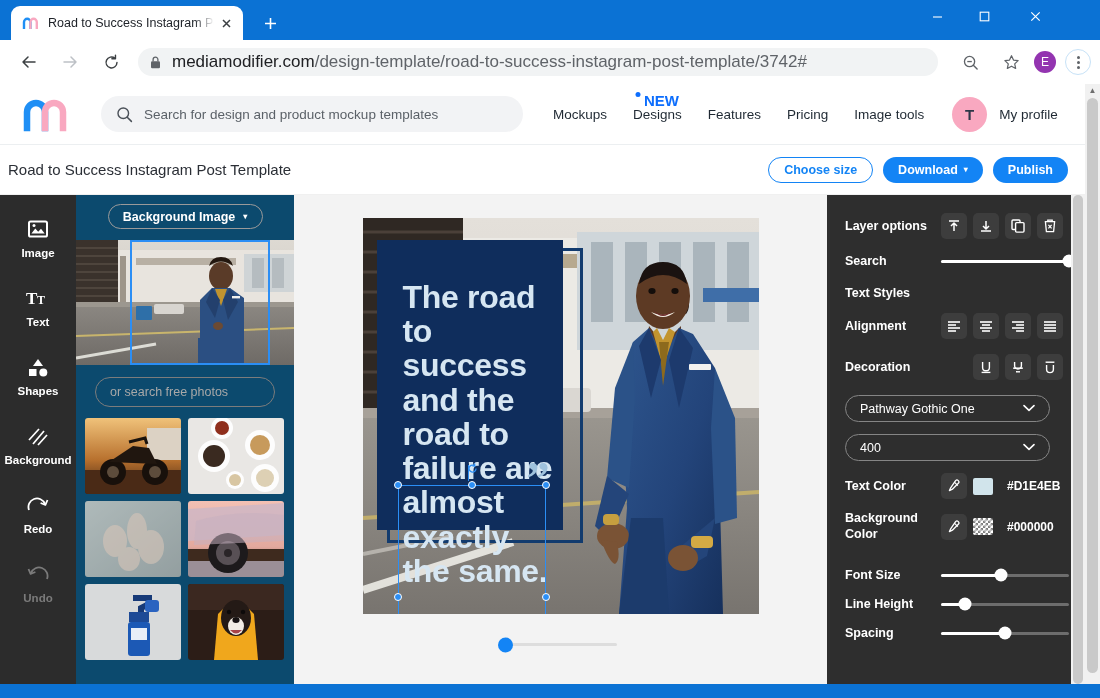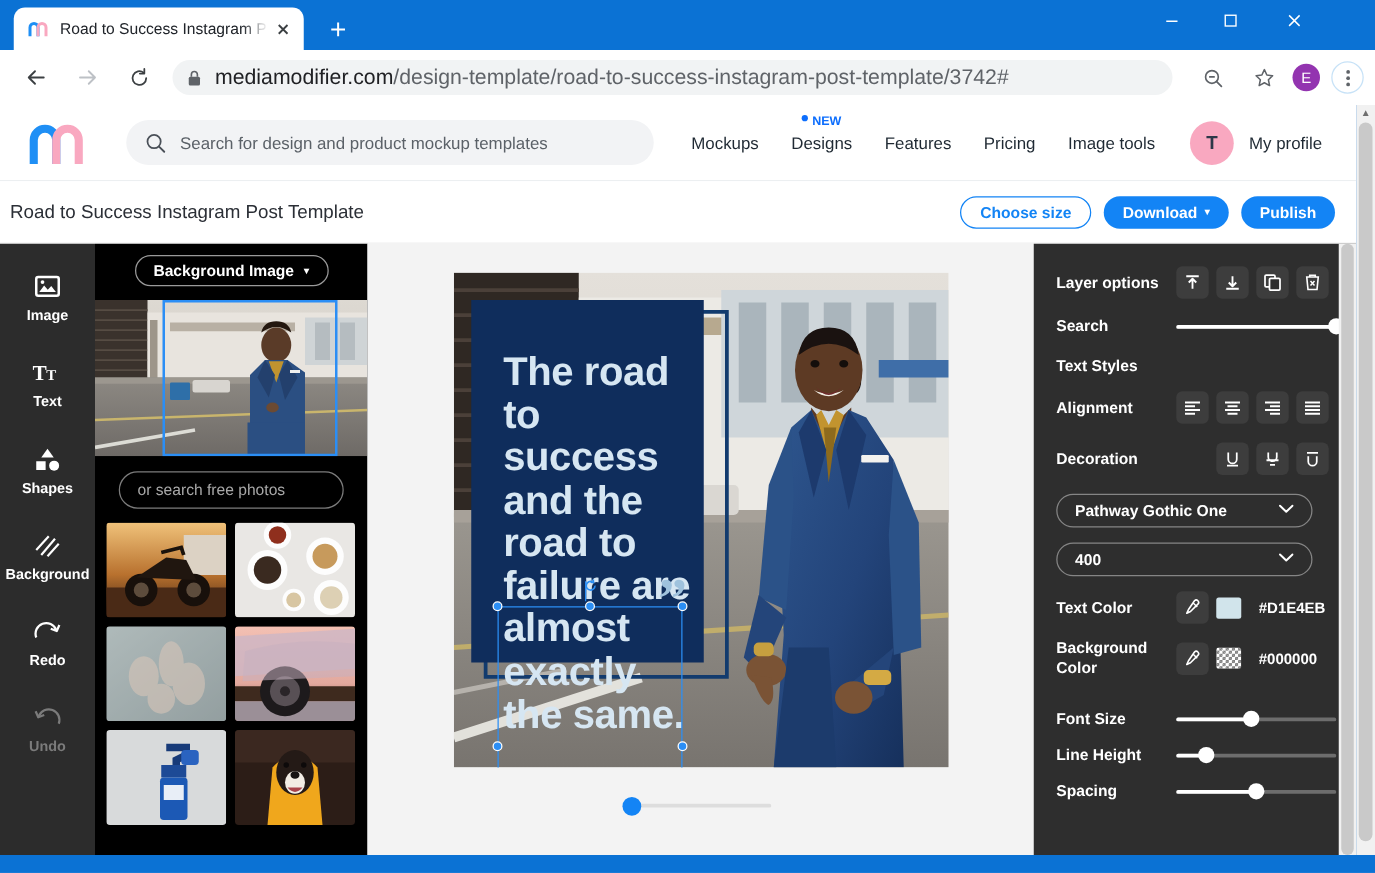--- a/index.html
+++ b/index.html
@@ -127,21 +127,21 @@
   #site-search .ph { font-size: 13.5px; color: #5b6168; }
   #site-nav {
     display: flex; align-items: center; margin-left: 30px; gap: 26px;
   }
   .navlink {
     font-size: 13.5px; color: #1f2933; position: relative;
     font-weight: 500; white-space: nowrap;
   }
   .navlink .newbadge {
     position: absolute; left: 50%; transform: translateX(-50%); top: -15px;
-    font-size: 10px; color: #0d6efd; font-weight: 700; white-space: nowrap;
+    font-size: 15px; color: #0d6efd; font-weight: 700; white-space: nowrap;
     display: flex; align-items: flex-start; gap: 3px;
   }
   .navlink .newbadge .dot {
     width: 5px; height: 5px; border-radius: 50%; background: #0d6efd; display: block;
   }
   #profile-area { display: flex; align-items: center; margin-left: 28px; }
   #avatar-site {
     width: 35px; height: 35px; border-radius: 50%; background: #f9a8c0;
     color: #2d3748; font-size: 15px; font-weight: 600;
     display: flex; align-items: center; justify-content: center;
@@ -179,21 +179,21 @@
   .tool {
     width: 76px; padding: 9px 0 7px; display: flex; flex-direction: column;
     align-items: center; gap: 7px; margin-bottom: 12px;
   }
   .tool .glyph { height: 22px; display: flex; align-items: center; justify-content: center; color: #ffffff; }
   .tool .lbl { font-size: 11.5px; color: #ffffff; font-weight: 600; }
   .tool.disabled .glyph, .tool.disabled .lbl { color: #7b7b7b; }
 
   
   #bg-panel {
-    width: 218px; flex: 0 0 218px; background: #000000;
+    width: 218px; flex: 0 0 218px; background: #0c4a6e;
     display: flex; flex-direction: column; align-items: center; padding-top: 9px;
     overflow: hidden; position: relative;
   }
   #bg-dropdown {
     width: 155px; height: 25px; border: 1px solid #9a9a9a; border-radius: 13px;
     display: flex; align-items: center; justify-content: center; gap: 8px;
     color: #ffffff; font-size: 12.5px; font-weight: 600;
   }
   #bg-dropdown .caret { font-size: 8px; }
   #bg-preview {
@@ -292,21 +292,21 @@
   .track { height: 3px; background: #6d6d6d; border-radius: 2px; position: relative; flex: 1 1 auto; }
   .track .fill { position: absolute; left: 0; top: 0; height: 3px; background: #ffffff; border-radius: 2px; }
   .track .knob {
     position: absolute; top: 50%; transform: translate(-50%, -50%);
     width: 13px; height: 13px; border-radius: 50%; background: #ffffff;
   }
   .section-title { font-size: 12.5px; color: #ffffff; font-weight: 700; margin: 18px 0 13px; }
   .selectbox {
     width: 205px; height: 27px; border: 1px solid #858585; border-radius: 14px;
     display: flex; align-items: center; padding: 0 14px; color: #ffffff; font-size: 12.5px;
-    margin-bottom: 12px; font-weight: 700;
+    margin-bottom: 12px; font-weight: 400;
   }
   .selectbox .chev { margin-left: auto; font-size: 10px; }
   .swatch { width: 20px; height: 17px; border-radius: 2px; margin-right: 14px; }
   .hexval { font-size: 12px; color: #ffffff; font-weight: 600; }
   .toggle {
     width: 27px; height: 14px; border-radius: 8px; background: #6d6d6d; position: relative;
     margin-left: auto;
   }
   .toggle .dot {
     position: absolute; left: 1px; top: 1px; width: 12px; height: 12px;

